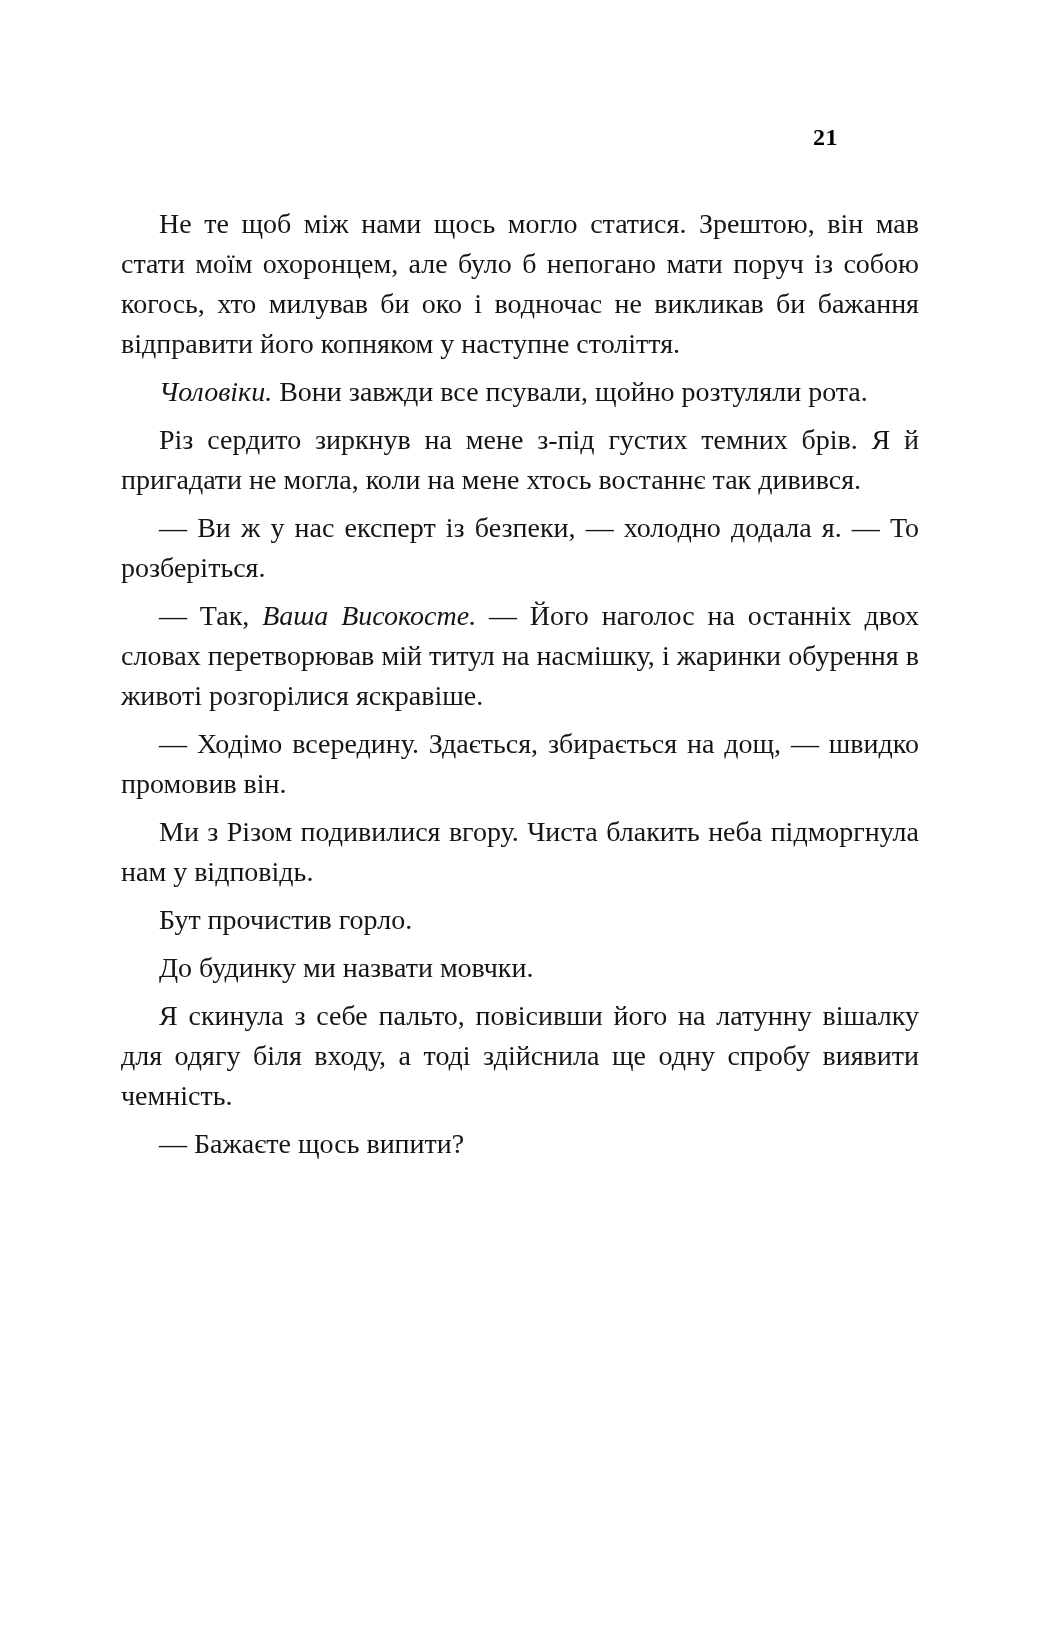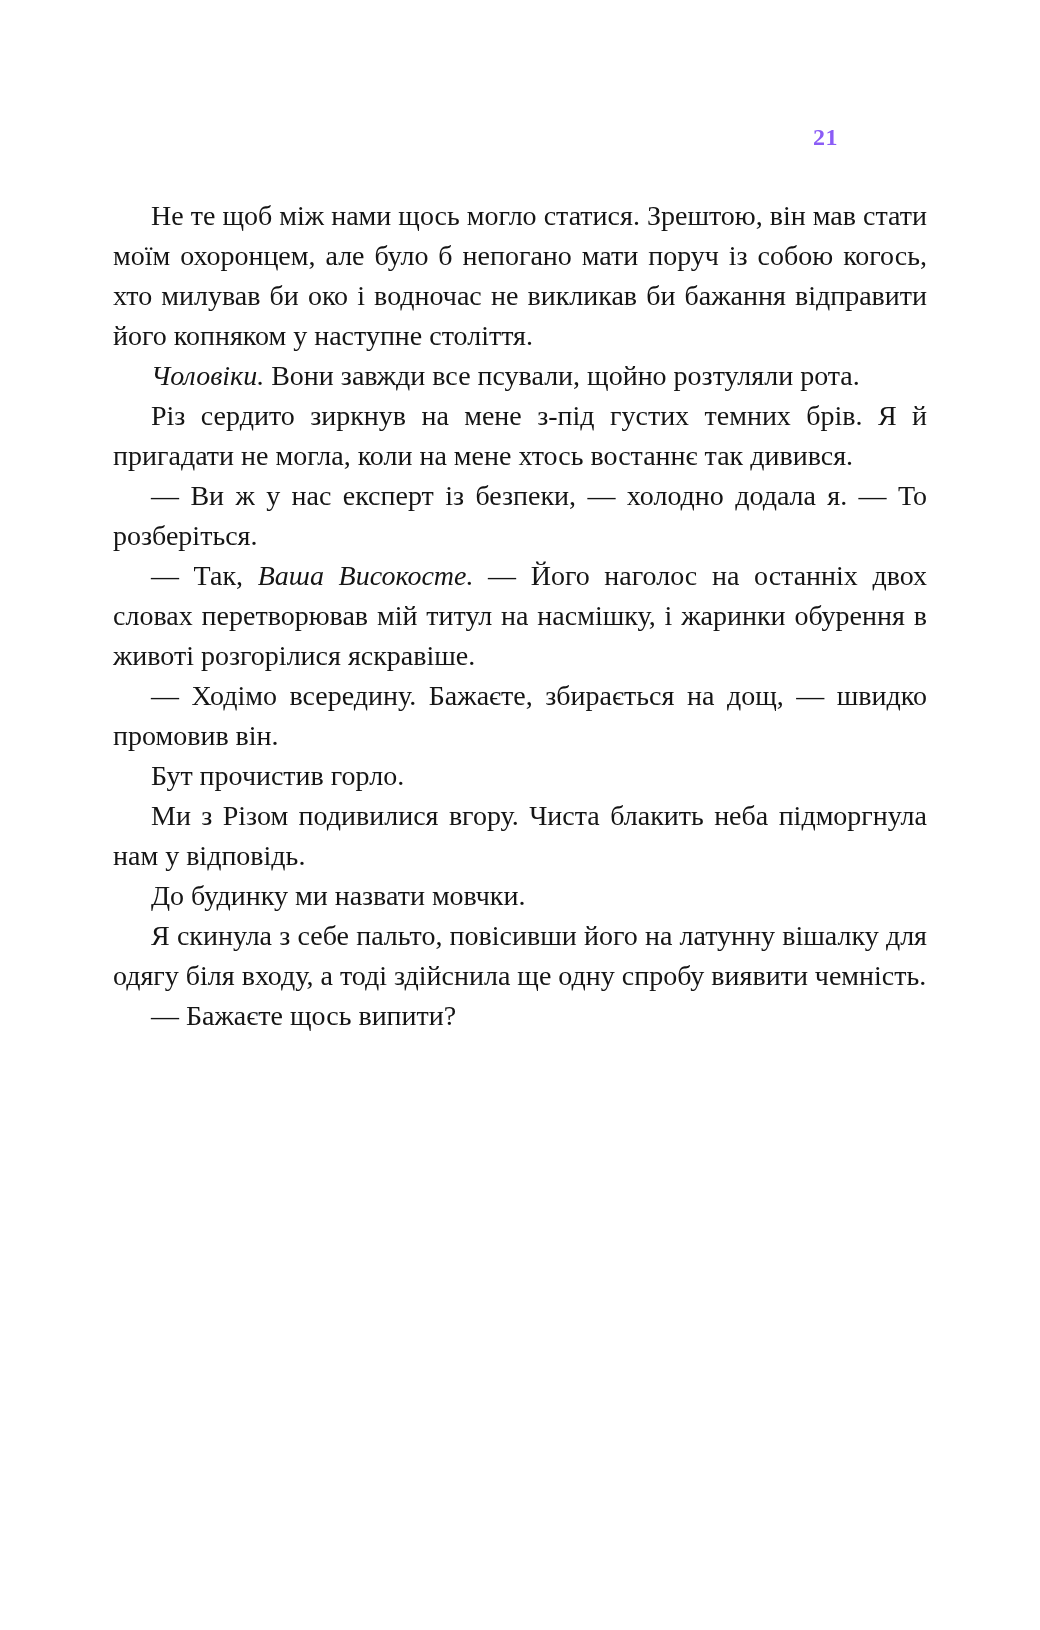--- a/index.html
+++ b/index.html
@@ -16,51 +16,51 @@
       color: #151515;
       overflow: hidden;
     }
     .page-number {
       position: absolute;
       top: 124px;
       right: 202px;
       font-size: 24px;
       font-weight: bold;
       letter-spacing: 0.5px;
-      color: #8b5cf6;
+      color: #000000;
     }
     .text-block {
       position: absolute;
       left: 113px;
       top: 196px;
       width: 814px;
       font-size: 28px;
       line-height: 40px;
       text-align: justify;
       color: #151515;
     }
     .text-block p {
-      margin: 0;
+      margin: 8px;
       padding: 0;
       text-indent: 38px;
     }
     .text-block em {
     }
   </style>
 </head>
 <body>
 
 <div class="page">
   <div class="page-number">21</div>
   <div class="text-block" id="text-block">
       <p><span>Не те щоб між нами щось могло статися. Зрештою, він мав стати моїм охоронцем, але було б непогано мати поруч із собою когось, хто милував би око і водночас не викликав би бажання відправити його копняком у наступне століття.</span></p>
       <p><em>Чоловіки.</em><span> Вони завжди все псували, щойно розтуляли рота.</span></p>
       <p><span>Різ сердито зиркнув на мене з-під густих темних брів. Я й пригадати не могла, коли на мене хтось востаннє так дивився.</span></p>
       <p><span>— Ви ж у нас експерт із безпеки, — холодно додала я. — То розберіться.</span></p>
       <p><span>— Так, </span><em>Ваша Високосте.</em><span> — Його наголос на останніх двох словах перетворював мій титул на насмішку, і жаринки обурення в животі розгорілися яскравіше.</span></p>
-      <p><span>— Ходімо всередину. Бажаєте, збирається на дощ, — швидко промовив він.</span></p>
+      <p><span>— Ходімо всередину. Здається, збирається на дощ, — швидко промовив він.</span></p>
+      <p><span>Ми з Різом подивилися вгору. Чиста блакить неба підморгнула нам у відповідь.</span></p>
       <p><span>Бут прочистив горло.</span></p>
-      <p><span>Ми з Різом подивилися вгору. Чиста блакить неба підморгнула нам у відповідь.</span></p>
       <p><span>До будинку ми назвати мовчки.</span></p>
       <p><span>Я скинула з себе пальто, повісивши його на латунну вішалку для одягу біля входу, а тоді здійснила ще одну спробу виявити чемність.</span></p>
       <p><span>— Бажаєте щось випити?</span></p>
     </div>
 </div>
 
 </body></html>

